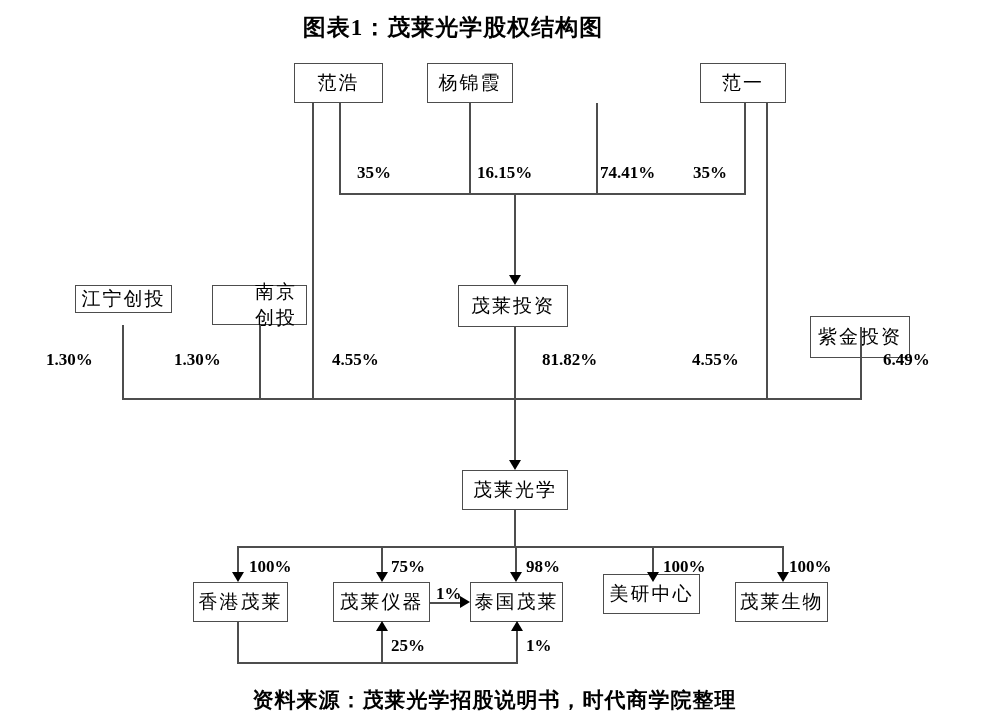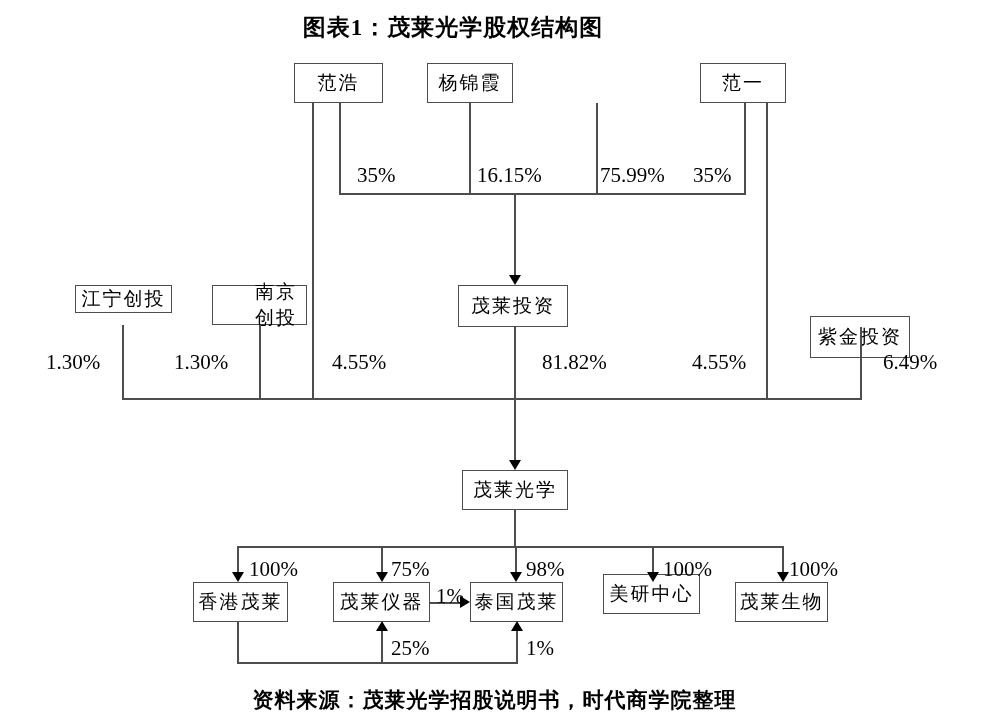--- a/index.html
+++ b/index.html
@@ -15,21 +15,21 @@
     position:absolute;top:686px;left:0;width:989px;text-align:center;
     font-size:21px;font-weight:bold;letter-spacing:1px;
   }
   .node{
     position:absolute;border:1.5px solid #4d4d4d;background:#fff;
     display:flex;align-items:center;justify-content:center;
     font-size:19px;letter-spacing:2px;box-sizing:border-box;
   }
   .vline{position:absolute;width:1.5px;background:#4d4d4d;}
   .hline{position:absolute;height:1.5px;background:#4d4d4d;}
-  .pct{position:absolute;font-size:21px;font-weight:normal;white-space:nowrap;}
+  .pct{position:absolute;font-size:17px;font-weight:bold;white-space:nowrap;}
   .arrow-down{position:absolute;width:0;height:0;
     border-left:6px solid transparent;border-right:6px solid transparent;
     border-top:10px solid #000;}
   .arrow-up{position:absolute;width:0;height:0;
     border-left:6px solid transparent;border-right:6px solid transparent;
     border-bottom:10px solid #000;}
   .arrow-right{position:absolute;width:0;height:0;
     border-top:6px solid transparent;border-bottom:6px solid transparent;
     border-left:10px solid #000;}
 </style>
@@ -96,21 +96,21 @@
 
   <div class="vline" style="left:237px;top:622px;height:41px;"></div>
   <div class="hline" style="left:237px;top:662px;width:281px;"></div>
   <div class="vline" style="left:381px;top:630px;height:33px;"></div>
   <div class="arrow-up" style="left:376px;top:621px;"></div>
   <div class="vline" style="left:516px;top:630px;height:33px;"></div>
   <div class="arrow-up" style="left:511px;top:621px;"></div>
 
   <div class="pct" style="left:357px;top:163px;">35%</div>
   <div class="pct" style="left:477px;top:163px;">16.15%</div>
-  <div class="pct" style="left:600px;top:163px;">75.99%</div>
+  <div class="pct" style="left:600px;top:163px;">74.41%</div>
   <div class="pct" style="left:693px;top:163px;">35%</div>
 
   <div class="pct" style="left:46px;top:350px;">1.30%</div>
   <div class="pct" style="left:174px;top:350px;">1.30%</div>
   <div class="pct" style="left:332px;top:350px;">4.55%</div>
   <div class="pct" style="left:542px;top:350px;">81.82%</div>
   <div class="pct" style="left:692px;top:350px;">4.55%</div>
   <div class="pct" style="left:883px;top:350px;">6.49%</div>
 
   <div class="pct" style="left:249px;top:557px;">100%</div>

